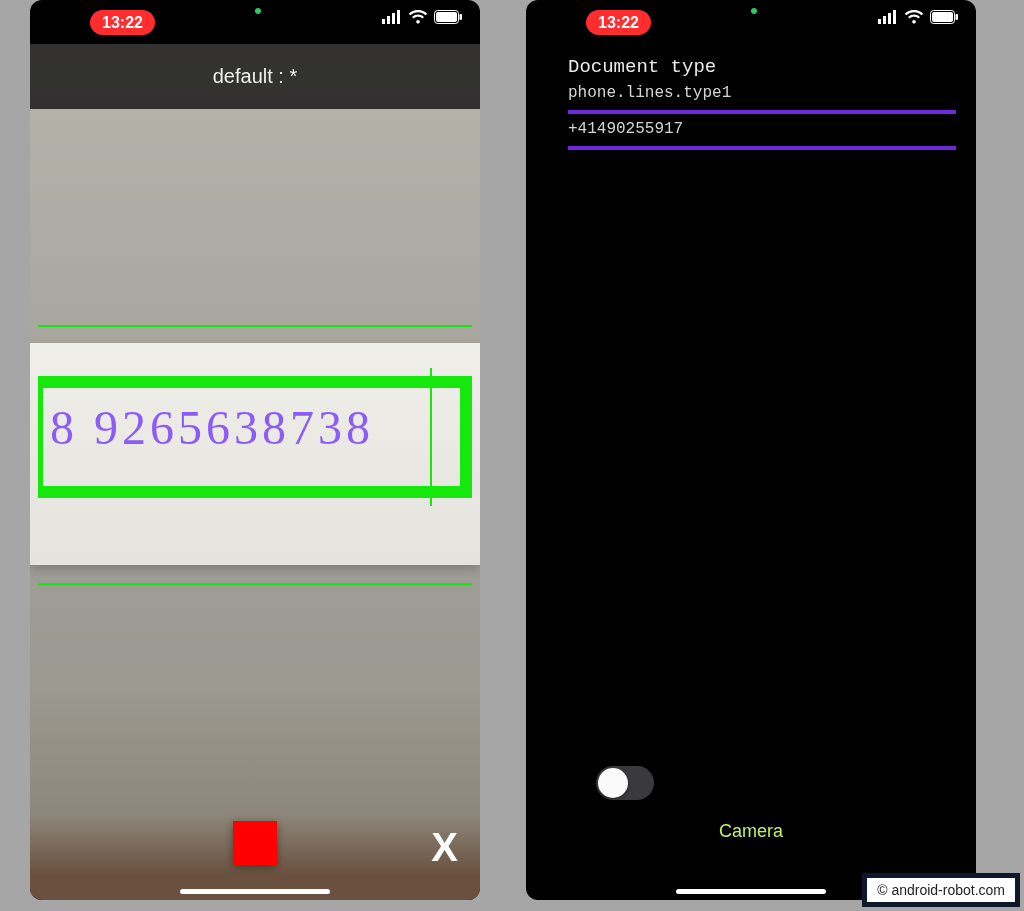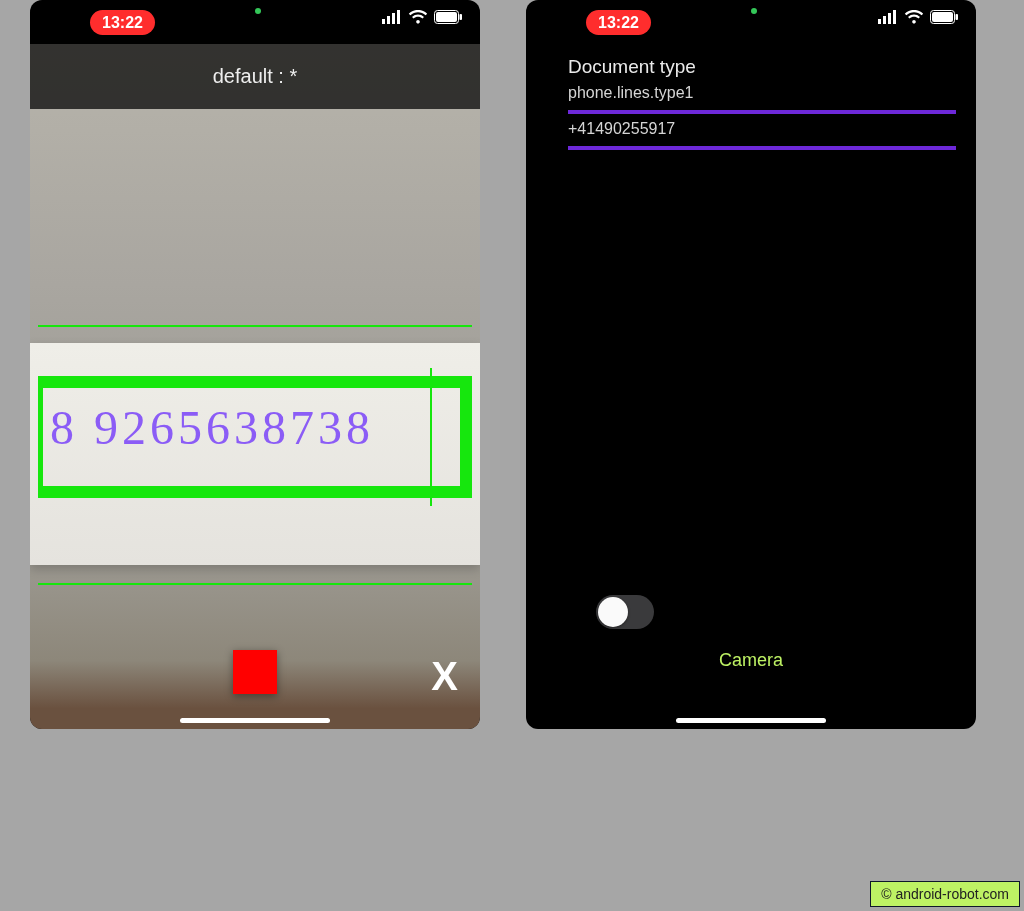--- a/index.html
+++ b/index.html
@@ -15,21 +15,21 @@
     position: relative;
     width: 1024px;
     height: 911px;
   }
 
   
   .phone {
     position: absolute;
     top: 0;
     width: 450px;
-    height: 729px;
+    height: 900px;
     background: #000;
     border-radius: 12px;
     overflow: hidden;
   }
   .phone-left  { left: 30px; }
   .phone-right { left: 526px; }
 
   
   .status-bar {
     position: absolute;
@@ -157,21 +157,21 @@
     background: #fff;
     border-radius: 3px;
     z-index: 10;
   }
 
   
   .result-body {
     position: absolute;
     top: 50px; left: 42px; right: 20px;
     color: #eaeaea;
-    font-family: Liberation Sans, sans-serif;
+    font-family: Liberation Mono, monospace;
     font-size: 18px;
   }
   .result-body .hdr { font-size: 19px; margin-top: 6px; }
   .result-body .val {
     font-size: 16px;
     padding: 6px 0 8px;
     border-bottom: 4px solid #6d28d9;
     color: #d5d5d5;
   }
   .toggle-wrap {
@@ -201,25 +201,25 @@
     color: #bef264;
     font-family: -apple-system, sans-serif;
     font-size: 18px;
     z-index: 6;
   }
 
   
   .watermark {
     position: absolute;
     right: 4px; bottom: 4px;
-    background: #bef264;
+    background: #ffffff;
     color: #222;
     font-size: 14px;
     padding: 4px 10px;
-    border: 1px solid #0f172a;
+    border: 5px solid #0f172a;
     z-index: 50;
   }
 </style>
 </head>
 <body>
 
 <div class="stage">
 
   <div class="phone phone-left">
 

